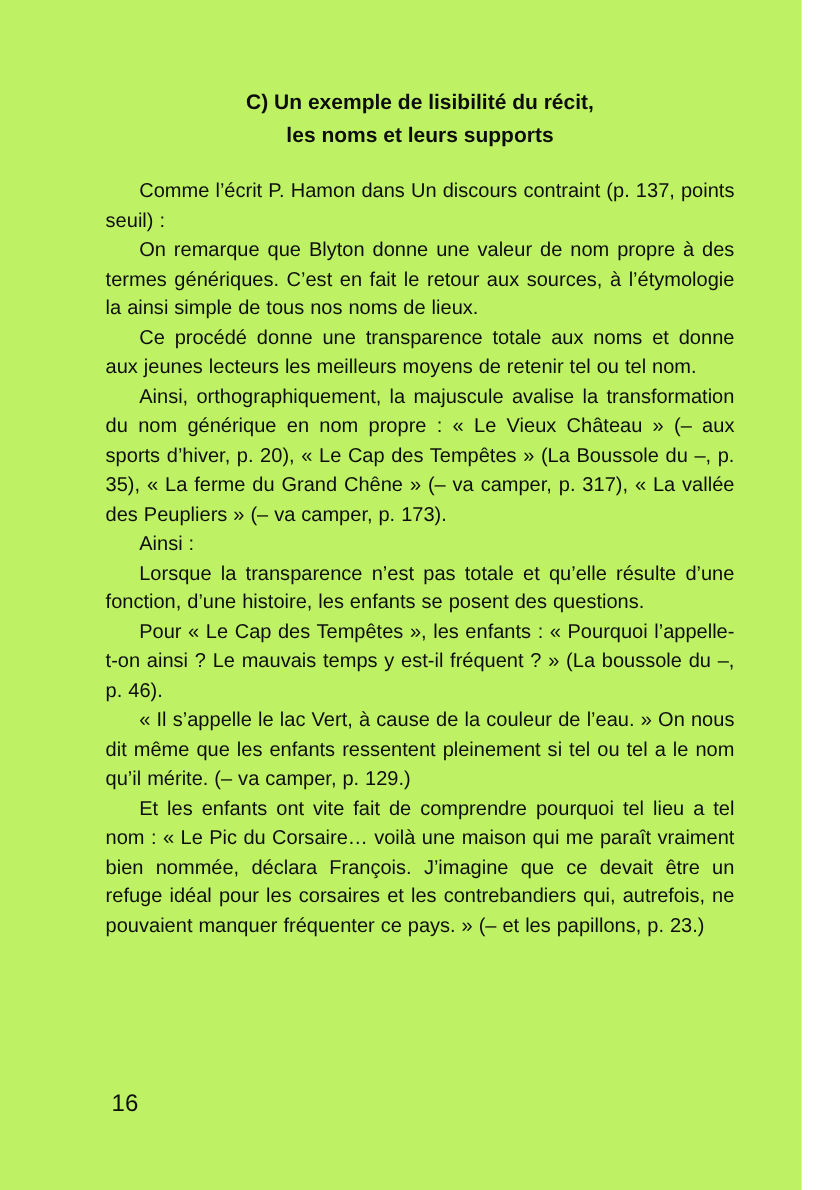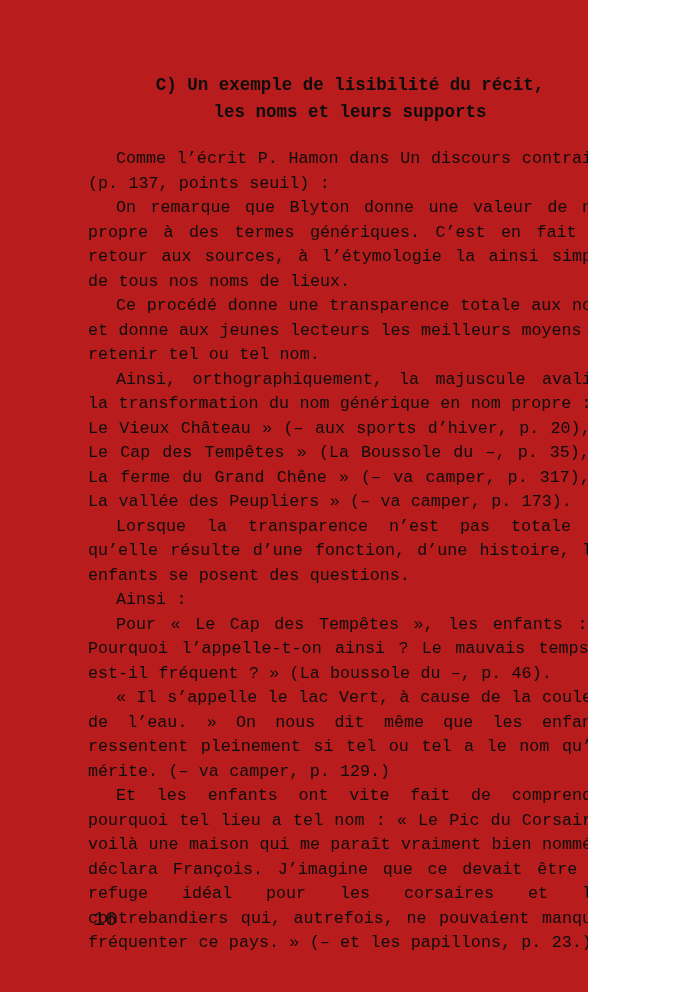--- a/index.html
+++ b/index.html
@@ -2,25 +2,25 @@
 <html lang="fr"><head>
 <meta charset="utf-8">
 <style>
   html, body {
     margin: 0;
     padding: 0;
     background: #ffffff;
   }
   .page {
     position: relative;
-    width: 588px;
+    width: 668px;
     height: 992px;
-    background: #b91c1c;
+    background: #bef264;
     color: #0d0d0d;
-    font-family: Liberation Mono, monospace;
+    font-family: Liberation Sans, sans-serif;
     overflow: hidden;
   }
   .content {
     position: absolute;
     left: 88px;
     top: 72px;
     width: 524px;
   }
   .title {
     font-size: 17.5px;
@@ -55,21 +55,21 @@
   <div class="content">
     <h1 class="title">
       <span>C) Un exemple de lisibilité du récit,</span>
       <span>les noms et leurs supports</span>
     </h1>
     <div class="body-text">
       <p>Comme l’écrit P. Hamon dans Un discours contraint (p. 137, points seuil) :</p>
       <p>On remarque que Blyton donne une valeur de nom propre à des termes génériques. C’est en fait le retour aux sources, à l’étymologie la ainsi simple de tous nos noms de lieux.</p>
       <p>Ce procédé donne une transparence totale aux noms et donne aux jeunes lecteurs les meilleurs moyens de retenir tel ou tel nom.</p>
       <p>Ainsi, orthographiquement, la majuscule avalise la transformation du nom générique en nom propre : « Le Vieux Château » (– aux sports d’hiver, p. 20), « Le Cap des Tempêtes » (La Boussole du –, p. 35), « La ferme du Grand Chêne » (– va camper, p. 317), « La vallée des Peupliers » (– va camper, p. 173).</p>
+      <p>Ainsi :</p>
       <p>Lorsque la transparence n’est pas totale et qu’elle résulte d’une fonction, d’une histoire, les enfants se posent des questions.</p>
-      <p>Ainsi :</p>
       <p>Pour « Le Cap des Tempêtes », les enfants : « Pourquoi l’appelle-t-on ainsi ? Le mauvais temps y est-il fréquent ? » (La boussole du –, p. 46).</p>
       <p>« Il s’appelle le lac Vert, à cause de la couleur de l’eau. » On nous dit même que les enfants ressentent pleinement si tel ou tel a le nom qu’il mérite. (– va camper, p. 129.)</p>
       <p>Et les enfants ont vite fait de comprendre pourquoi tel lieu a tel nom : « Le Pic du Corsaire… voilà une maison qui me paraît vraiment bien nommée, déclara François. J’imagine que ce devait être un refuge idéal pour les corsaires et les contrebandiers qui, autrefois, ne pouvaient manquer fréquenter ce pays. » (– et les papillons, p. 23.)</p>
     </div>
   </div>
   <div class="page-number">16</div>
 </div>
 
 </body></html>

